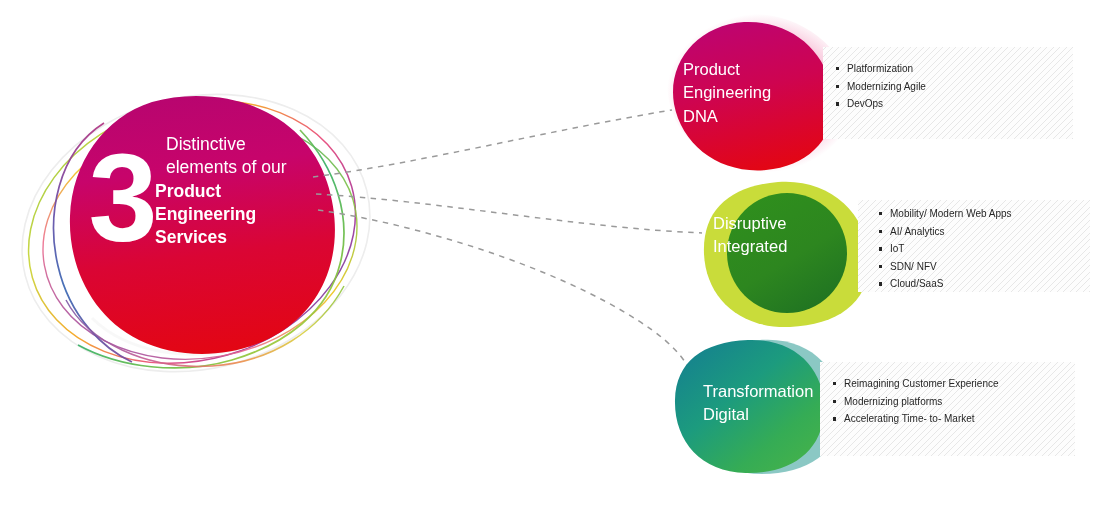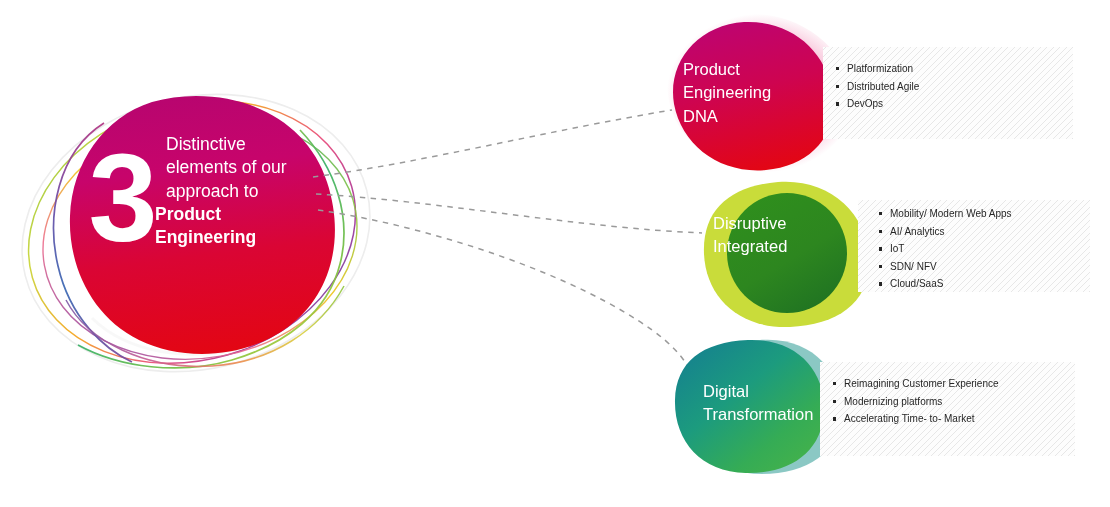--- a/index.html
+++ b/index.html
@@ -253,48 +253,48 @@
                C 700 472 674 440 675 400
                C 676 362 702 342 748 340 Z" fill="url(#gradNode3)"></path>
     </g>
   </svg>
 
   <div class="hero-number">3</div>
 
   <div class="hero-text">
     <div class="light">Distinctive</div>
     <div class="light">elements of our</div>
-    <div class="light">approach to</div>
     <div class="bold">Product</div>
     <div class="bold">Engineering</div>
+    <div class="bold">Services</div>
   </div>
 
   <div class="node-label n1">
     <div>Product</div>
     <div>Engineering</div>
     <div>DNA</div>
   </div>
 
   <div class="node-label n2">
     <div>Disruptive</div>
     <div>Integrated</div>
   </div>
 
   <div class="node-label n3">
+    <div>Transformation</div>
     <div>Digital</div>
-    <div>Transformation</div>
   </div>
 
   <div class="panel p1"></div>
   <div class="panel p2"></div>
   <div class="panel p3"></div>
 
   <ul class="bullets b1">
       <li>Platformization</li>
-      <li>Distributed Agile</li>
+      <li>Modernizing Agile</li>
       <li>DevOps</li>
     </ul>
   <ul class="bullets b3">
       <li>Reimagining Customer Experience</li>
       <li>Modernizing platforms</li>
       <li>Accelerating Time- to- Market</li>
     </ul>
   <ul class="bullets b2">
       <li>Mobility/ Modern Web Apps</li>
       <li>AI/ Analytics</li>

